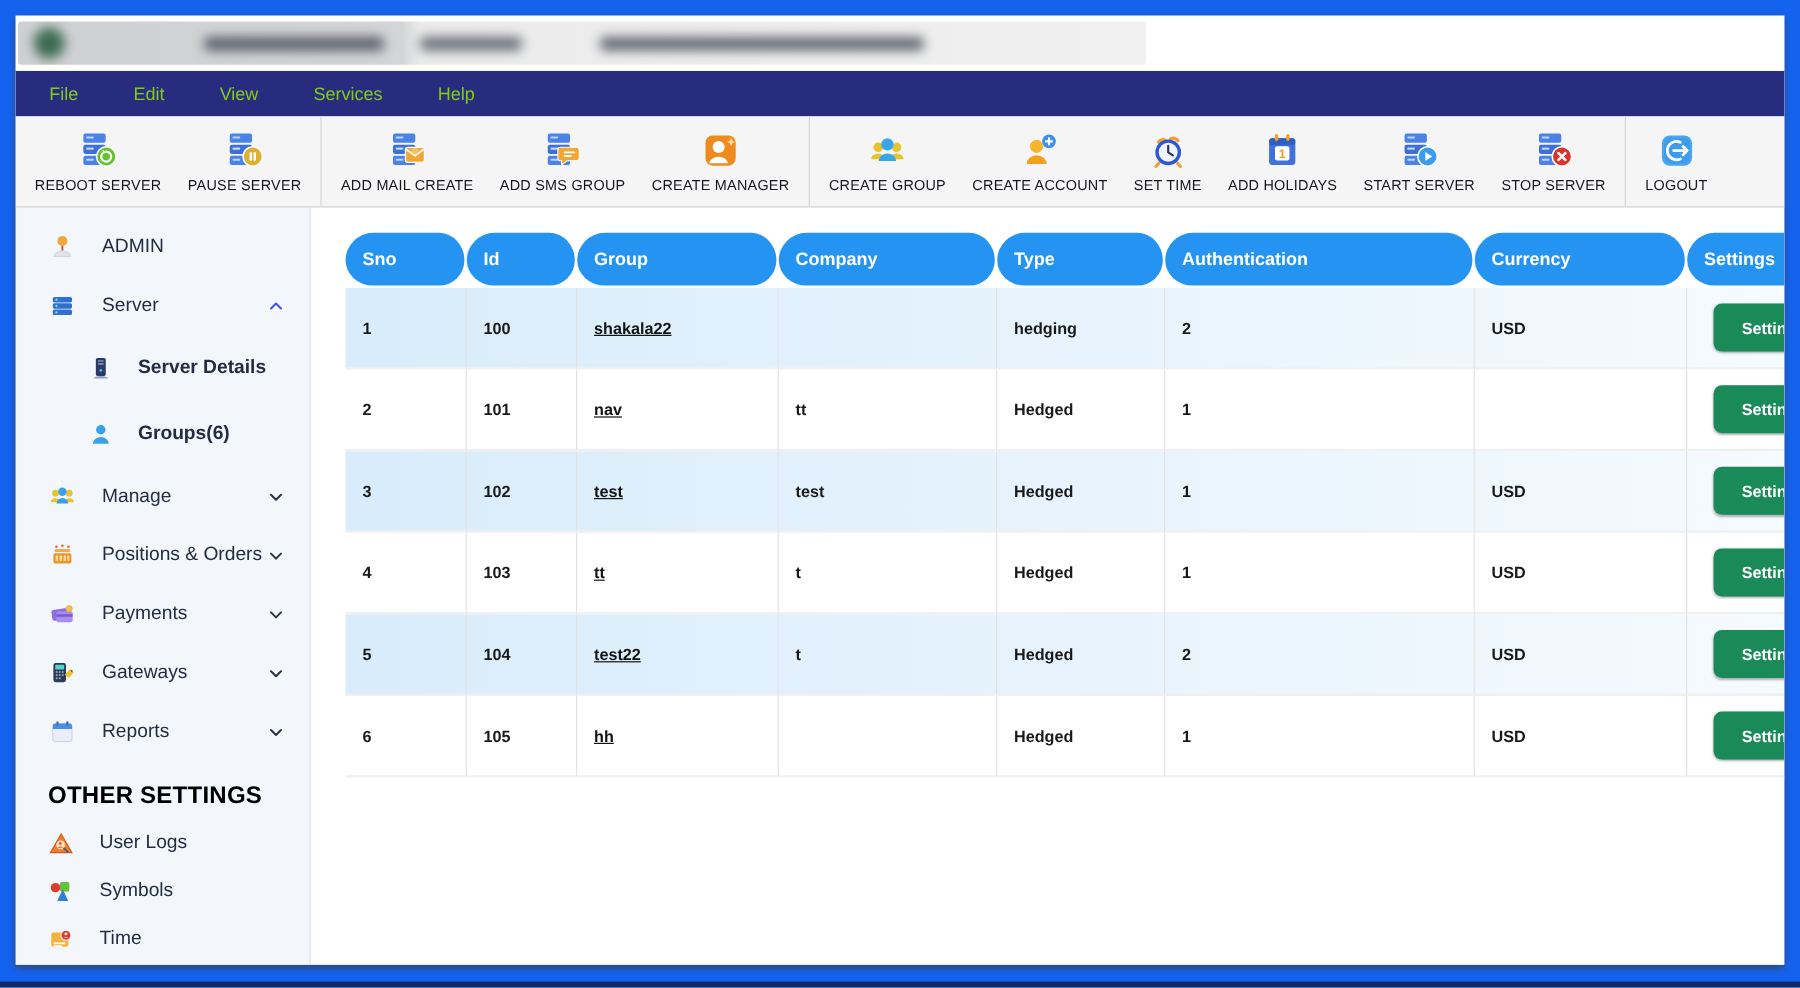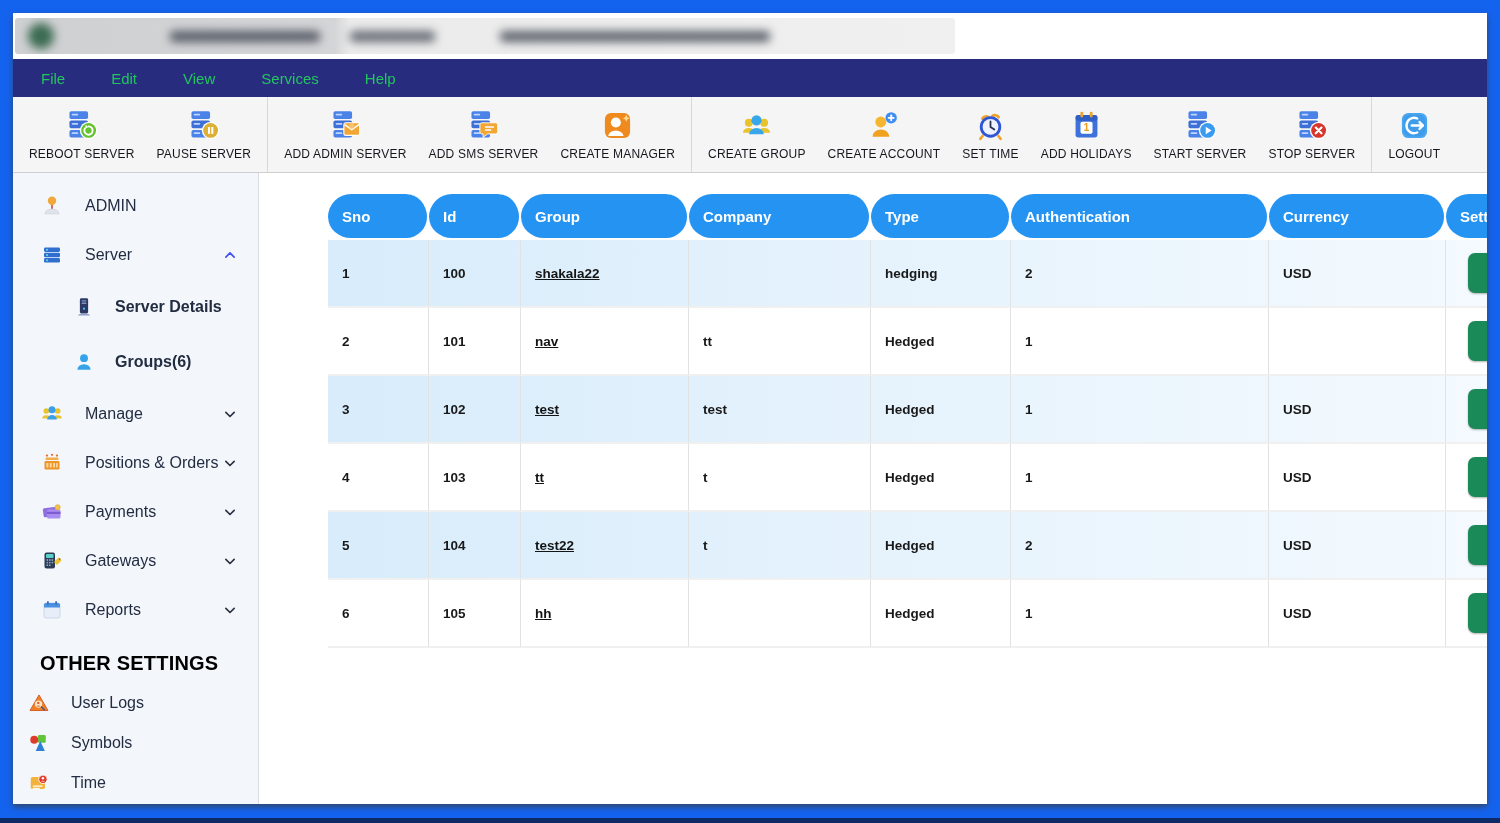--- a/index.html
+++ b/index.html
@@ -30,57 +30,57 @@
   .blob.app{ left:13px; top:5px; width:26px; height:26px; border-radius:50%; background:#3c6b52; }
   .blob.t1{ left:155px; top:13px; width:150px; height:11px; background:#565b66; }
   .blob.t2{ left:335px; top:13px; width:85px;  height:11px; background:#666b74; }
   .blob.t3{ left:485px; top:13px; width:270px; height:11px; background:#5d626b; }
 
   
   .menubar{
     height:38px; flex:none; background:#272c7e; display:flex; align-items:center;
     padding-left:28px;
   }
-  .menu-item{ color:#22c55e; font-size:15px; font-weight:500; margin-right:46px; cursor:pointer; }
+  .menu-item{ color:#84cc16; font-size:15px; font-weight:500; margin-right:46px; cursor:pointer; }
 
   
   .toolbar{
     height:76px; flex:none; background:#f5f5f5; border-bottom:1px solid #cfcfcf;
     display:flex; align-items:stretch;
   }
   .tb-group{ display:flex; align-items:center; padding:0 5px; border-right:1px solid #d8d8d8; }
   .tb-group:last-child{ border-right:none; }
   .tb-btn{
     display:flex; flex-direction:column; align-items:center; justify-content:center;
     gap:4px; padding:5px 11px; cursor:pointer;
   }
   .tb-icon{ width:35px; height:35px; }
   .tb-icon svg{ width:100%; height:100%; display:block; }
   .tb-label{ font-size:12px; font-weight:400; color:#16161e; letter-spacing:.2px; white-space:nowrap;text-align:right; }
 
   
-  .content{ flex:1; display:flex; overflow:hidden;gap:40px; }
+  .content{ flex:1; display:flex; overflow:hidden; }
 
   .sidebar{
     width:246px; flex:none; background:#f3f6fb; border-right:1px solid #d9dde3;
     padding-top:8px; overflow:hidden; color:#232d42;
   }
   .nav-item{ display:flex; align-items:center; height:49px; padding:0 18px 0 27px; cursor:pointer; }
   .nav-icon{ width:24px; height:24px; flex:none; margin-right:21px; }
   .nav-icon svg, .chev svg, .sub-icon svg, .other-icon svg{ width:100%; height:100%; display:block; }
   .nav-label{ flex:1; font-size:16px; font-weight:500; white-space:nowrap; }
   .chev{ width:20px; height:20px; flex:none; }
   .sub-item{ display:flex; align-items:center; height:55px; padding-left:60px; cursor:pointer; }
   .sub-icon{ width:22px; height:22px; flex:none; margin-right:20px; }
   .sub-label{ font-size:16px; font-weight:700; white-space:nowrap; }
   .section-header{
     margin:18px 0 8px; padding-left:27px; font-size:20px; font-weight:700;
     color:#000000; letter-spacing:.2px;
   }
-  .other-item{ display:flex; align-items:center; height:40px; padding-left:15px; cursor:pointer; }
+  .other-item{ display:flex; align-items:center; height:40px; padding-left:27px; cursor:pointer; }
   .other-icon{ width:22px; height:22px; flex:none; margin-right:21px; }
   .other-label{ font-size:16px; font-weight:500; }
 
   .main{ flex:1; background:#fff; padding:21px 0 0 29px; overflow:hidden; }
 
   
   table{ border-collapse:separate; border-spacing:0; table-layout:fixed; width:1238px; }
   th{
     height:46px; background:#2493f2; color:#fff; font-size:15px; font-weight:700;
     text-align:left; padding-left:14px; border-right:2px solid #fdfdfd; border-bottom:2px solid #fdfdfd;
@@ -169,37 +169,37 @@
               <rect x="5" y="11.5" width="17" height="7" rx="1.6" fill="#3d6fd6"></rect>
               <rect x="5" y="20" width="17" height="7" rx="1.6" fill="#4b82e8"></rect>
               <rect x="7" y="5.2" width="6" height="1.6" rx=".8" fill="#bcd6ff"></rect>
               <rect x="7" y="13.7" width="6" height="1.6" rx=".8" fill="#bcd6ff"></rect>
               <rect x="7" y="22.2" width="6" height="1.6" rx=".8" fill="#bcd6ff"></rect>
               <rect x="14.5" y="13.5" width="14.5" height="11.5" rx="1.8" fill="#f2a735" stroke="#fff" stroke-width="1"></rect>
               <path d="M15.2 15.2 l6.6 4.6 6.5-4.6" fill="none" stroke="#fff" stroke-width="1.4"></path>
               <circle cx="21.8" cy="16.5" r="2.4" fill="#f6c36b"></circle>
             </svg>
           </span>
-          <span class="tb-label">ADD ADMIN SERVER</span>
+          <span class="tb-label">ADD MAIL CREATE</span>
         </div>
         <div class="tb-btn">
           <span class="tb-icon">
             <svg viewBox="0 0 32 32">
               <rect x="5" y="3" width="17" height="7" rx="1.6" fill="#4b82e8"></rect>
               <rect x="5" y="11.5" width="17" height="7" rx="1.6" fill="#3d6fd6"></rect>
               <rect x="5" y="20" width="17" height="7" rx="1.6" fill="#4b82e8"></rect>
               <rect x="7" y="5.2" width="6" height="1.6" rx=".8" fill="#bcd6ff"></rect>
               <rect x="7" y="13.7" width="6" height="1.6" rx=".8" fill="#bcd6ff"></rect>
               <rect x="7" y="22.2" width="6" height="1.6" rx=".8" fill="#bcd6ff"></rect>
               <path d="M14.5 13.5 h12.7 a1.8 1.8 0 0 1 1.8 1.8 v6.6 a1.8 1.8 0 0 1 -1.8 1.8 h-7.4 l-4.2 3.2 v-3.2 h-1.1 a1.8 1.8 0 0 1 -1.8 -1.8 v-6.6 a1.8 1.8 0 0 1 1.8 -1.8 z" fill="#f2a735" stroke="#fff" stroke-width=".8"></path>
               <rect x="17.2" y="16.6" width="8.6" height="1.5" rx=".7" fill="#fff"></rect>
               <rect x="17.2" y="19.4" width="6" height="1.5" rx=".7" fill="#fff"></rect>
             </svg>
           </span>
-          <span class="tb-label">ADD SMS SERVER</span>
+          <span class="tb-label">ADD SMS GROUP</span>
         </div>
         <div class="tb-btn">
           <span class="tb-icon">
             <svg viewBox="0 0 32 32">
               <rect x="4.5" y="4.5" width="23" height="23" rx="5.5" fill="#ef8a1e"></rect>
               <circle cx="14.5" cy="13.2" r="4.6" fill="#fff"></circle>
               <path d="M7.4 25.6 a7.2 6 0 0 1 14.2 0 z" fill="#fff"></path>
               <path d="M24 6.2 l1 2.2 2.2 1 -2.2 1 -1 2.2 -1 -2.2 -2.2 -1 2.2 -1 z" fill="#ffd98f"></path>
             </svg>
           </span>

